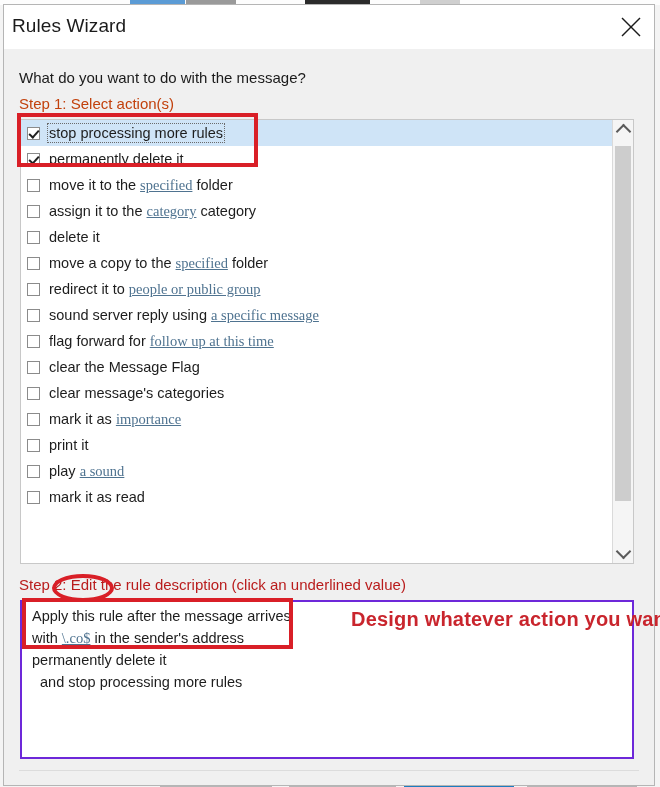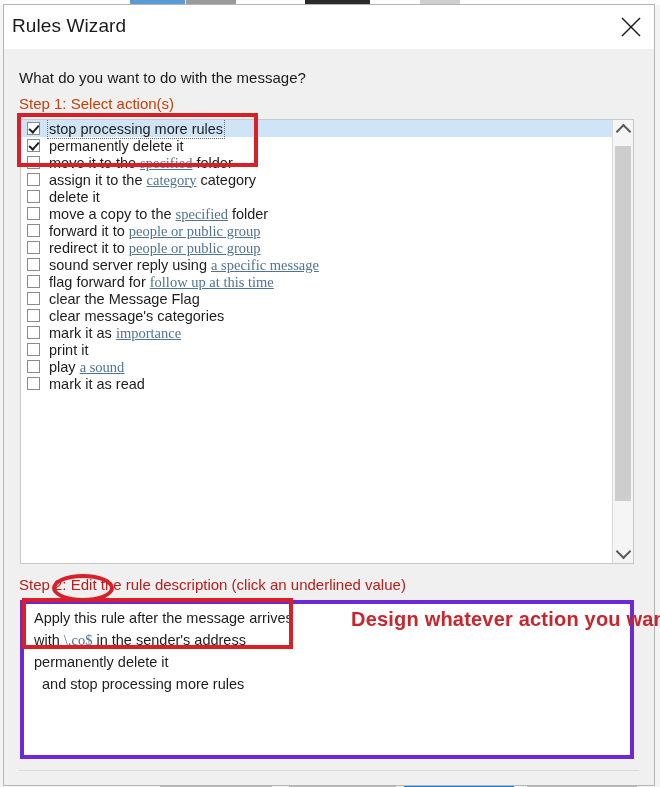--- a/index.html
+++ b/index.html
@@ -40,21 +40,21 @@
   .question{position:absolute;left:15px;top:20px;font-size:15px;color:#1b1b1b;}
   .step1{position:absolute;left:15px;top:46px;font-size:15px;color:#c2410c;}
 
   
   .listbox{
     position:absolute;left:16px;top:70px;width:614px;height:445px;
     background:#ffffff;border:1px solid #c8c8c8;box-sizing:border-box;overflow:hidden;
   }
   .list-inner{position:absolute;left:0;top:0;right:21px;top:0;bottom:0;overflow:hidden;}
   .row{
-    position:relative;height:17px;display:flex;align-items:center;
+    position:relative;height:26px;display:flex;align-items:center;
     padding-left:6px;font-size:14.5px;color:#1d1d1d;box-sizing:border-box;
     white-space:nowrap;
   }
   .row.selected{background:#cfe4f7;}
   .row.selected .lbl{outline:1px dotted #6b6b6b;outline-offset:1px;}
   .cb{
     width:13px;height:13px;min-width:13px;border:1px solid #8b8b8b;background:#fff;
     box-sizing:border-box;margin-right:9px;position:relative;
   }
   .cb.checked:after{
@@ -79,21 +79,21 @@
   .chev.up{transform:rotate(135deg);margin-top:3px;}
   .chev.down{transform:rotate(-45deg);margin-bottom:3px;}
   .sb-thumb{
     position:absolute;left:2px;top:26px;width:16px;height:355px;background:#cdcdcd;
   }
 
   
   .step2{position:absolute;left:15px;top:527px;font-size:15px;color:#b91c1c;}
   .descbox{
     position:absolute;left:16px;top:551px;width:614px;height:159px;
-    background:#ffffff;border:4px solid #6d28d9;box-sizing:border-box;overflow:hidden;
+    background:#ffffff;border:2px solid #6d28d9;box-sizing:border-box;overflow:hidden;
   }
   .dline{position:absolute;left:10px;font-size:14.5px;color:#1d1d1d;white-space:nowrap;}
   .dline.l1{top:6px;}
   .dline.l2{top:28px;}
   .dline.l3{top:50px;}
   .dline.l4{top:72px;left:18px;}
 
   
   .sep{position:absolute;left:15px;top:721px;width:620px;height:1px;background:#dcdcdc;}
   .btnrow{position:absolute;left:0;top:737px;width:652px;height:34px;}
@@ -168,24 +168,20 @@
               <span class="cb"></span>
               <span class="lbl"><span>assign it to the </span><span class="lnk">category</span><span> category</span></span>
             </div>
             <div class="row">
               <span class="cb"></span>
               <span class="lbl"><span>delete it</span></span>
             </div>
             <div class="row">
               <span class="cb"></span>
               <span class="lbl"><span>move a copy to the </span><span class="lnk">specified</span><span> folder</span></span>
-            </div>
-            <div class="row">
-              <span class="cb"></span>
-              <span class="lbl"><span>forward it to </span><span class="lnk">people or public group</span></span>
             </div>
             <div class="row">
               <span class="cb"></span>
               <span class="lbl"><span>redirect it to </span><span class="lnk">people or public group</span></span>
             </div>
             <div class="row">
               <span class="cb"></span>
               <span class="lbl"><span>sound server reply using </span><span class="lnk">a specific message</span></span>
             </div>
             <div class="row">

